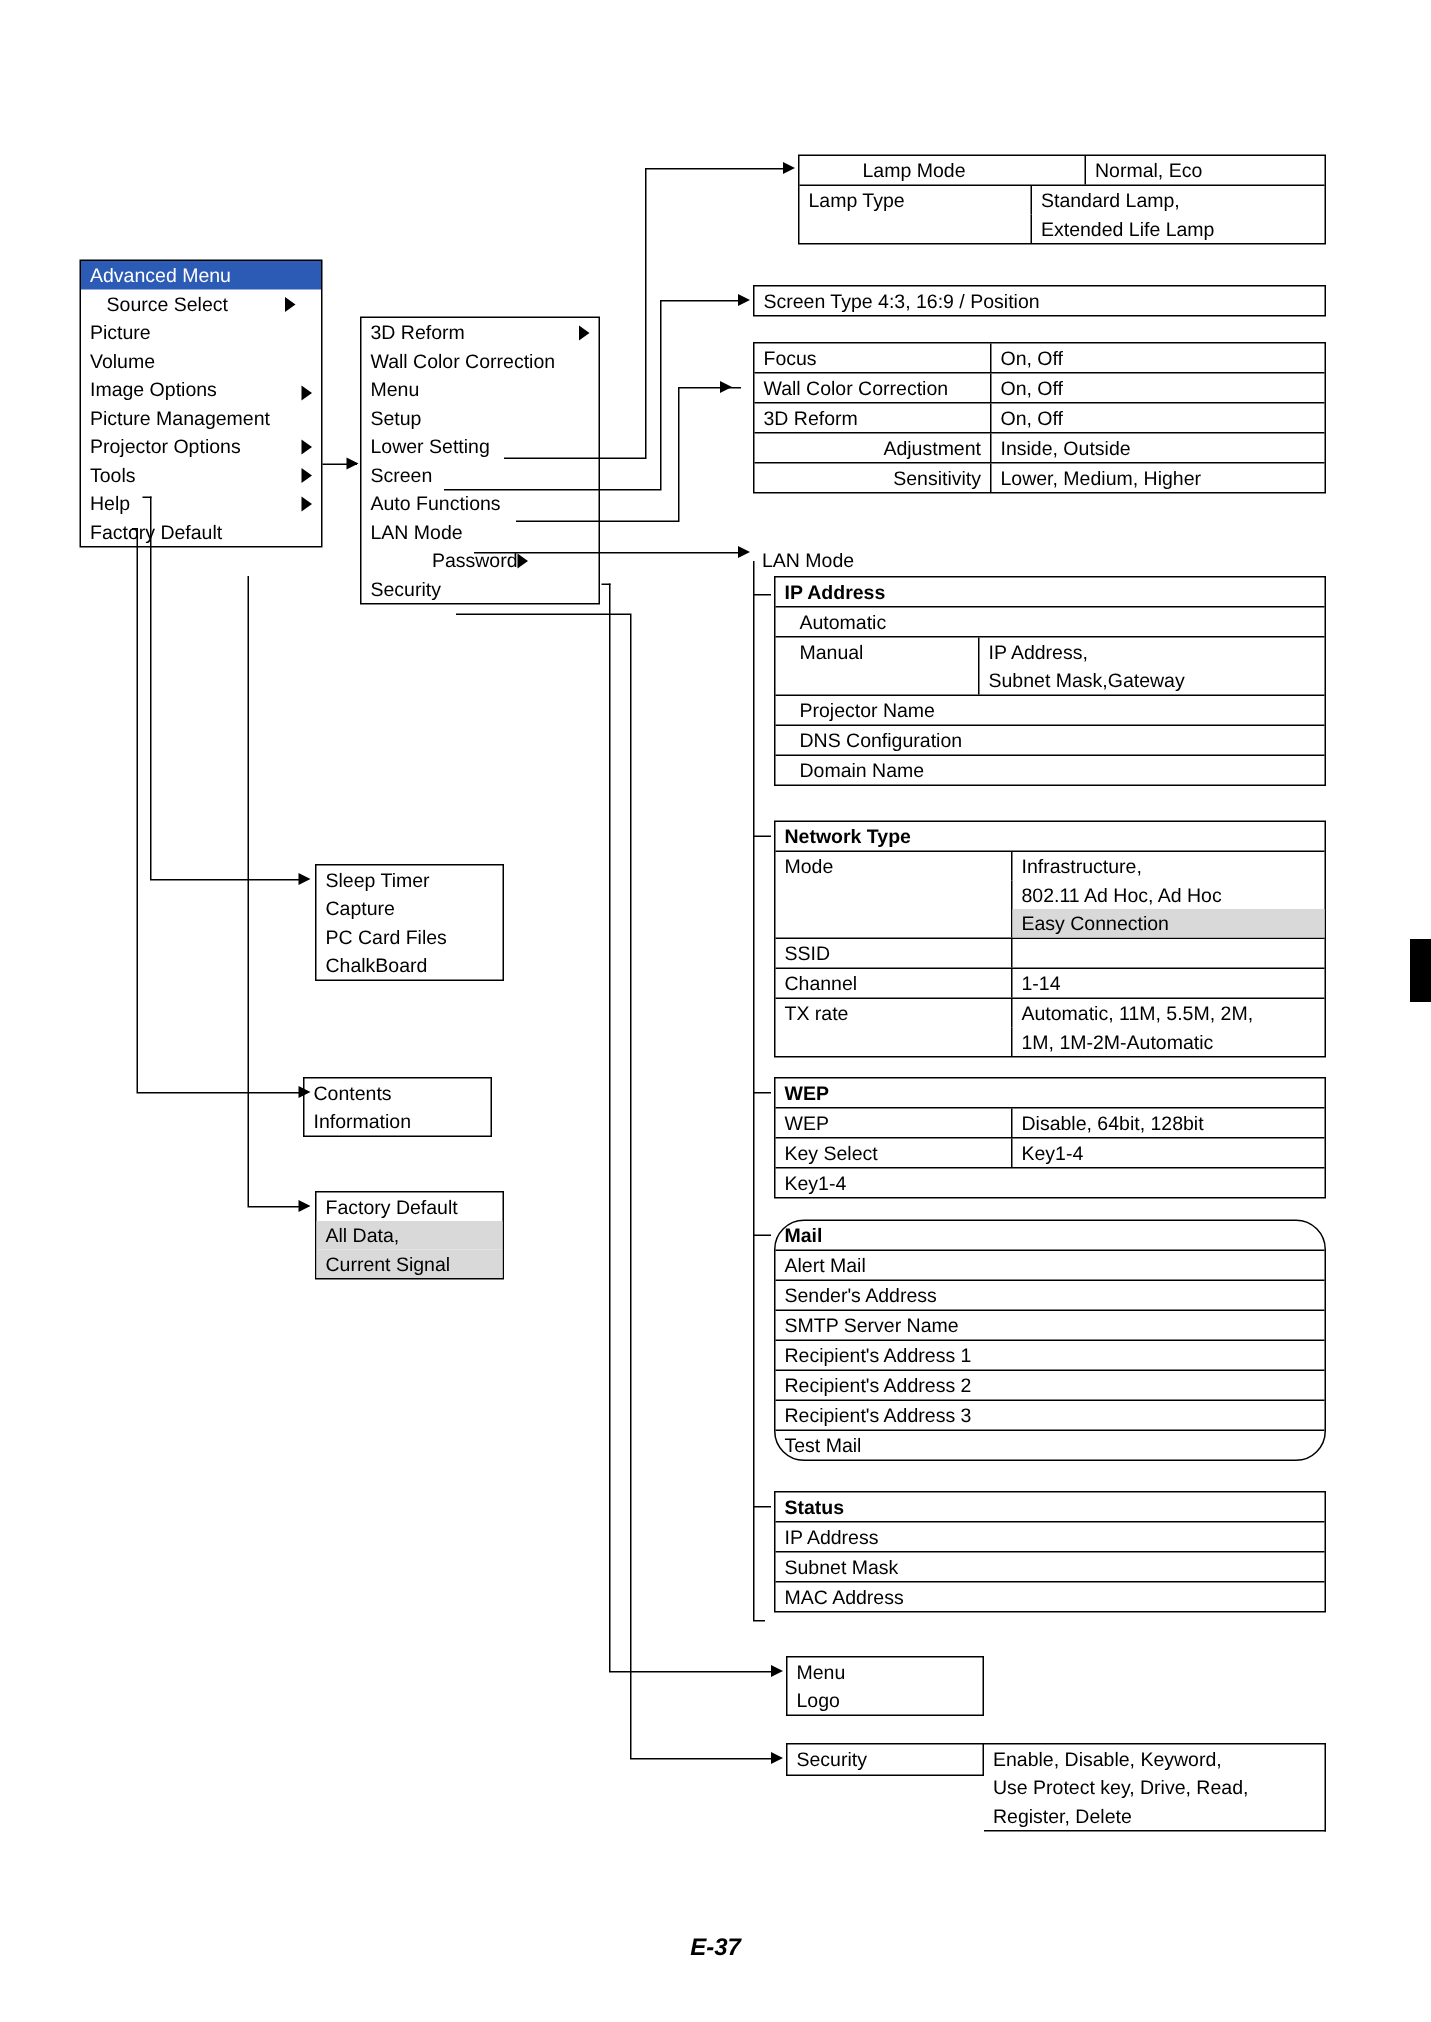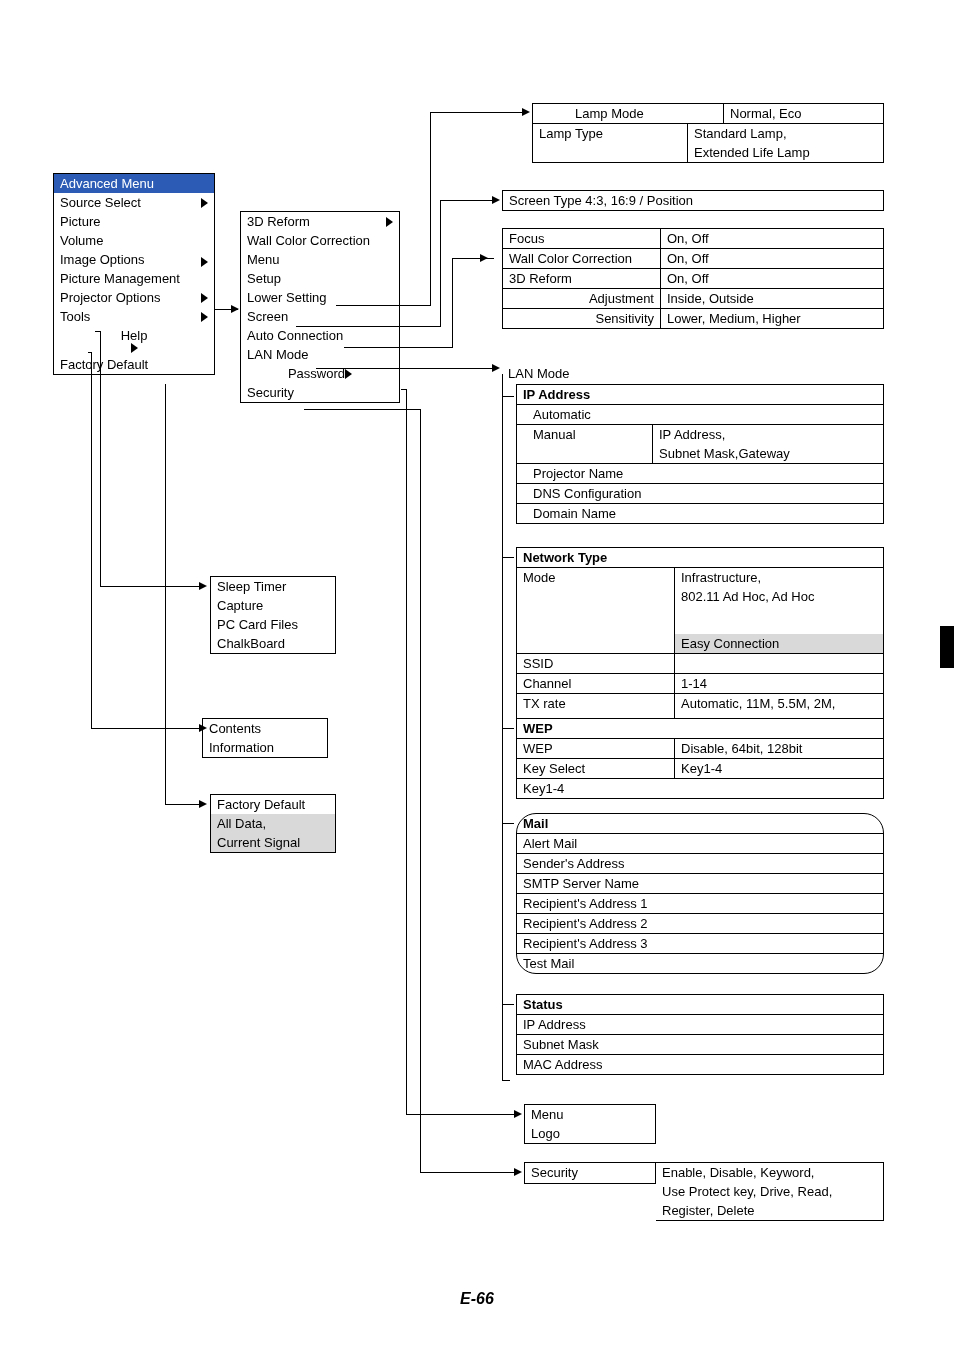--- a/index.html
+++ b/index.html
@@ -45,21 +45,21 @@
 </style>
 </head>
 <body>
 
 <div class="page">
 
   <div class="black-tab" style="right:0; top:626px; width:14px; height:42px;"></div>
 
   <div class="box" style="left:53px; top:173px; width:162px;">
     <div class="header-cell">Advanced Menu</div>
-    <div class="cell" style="justify-content:space-between;gap:38px;">
+    <div class="cell" style="justify-content:center;gap:38px;">
       <span>Source Select</span>
       <span class="arrow-tri" style="position:static;"></span>
     </div>
     <div class="cell">
         <span>Picture</span>
       </div>
     <div class="cell">
         <span>Volume</span>
       </div>
     <div class="cell" style="justify-content:space-between;align-items:flex-end;">
@@ -70,21 +70,21 @@
         <span>Picture Management</span>
       </div>
     <div class="cell" style="justify-content:space-between;">
       <span>Projector Options</span>
       <span class="arrow-tri" style="position:static;"></span>
     </div>
     <div class="cell" style="justify-content:space-between;">
       <span>Tools</span>
       <span class="arrow-tri" style="position:static;"></span>
     </div>
-    <div class="cell" style="justify-content:space-between;flex-direction:column;">
+    <div class="cell" style="justify-content:space-between;">
       <span>Help</span>
       <span class="arrow-tri" style="position:static;"></span>
     </div>
     <div class="cell">
         <span>Factory Default</span>
       </div>
   </div>
 
   <div class="box" style="left:240px; top:211px; width:160px;">
     <div class="cell" style="justify-content:space-between;">
@@ -100,21 +100,21 @@
     <div class="cell">
         <span>Setup</span>
       </div>
     <div class="cell">
         <span>Lower Setting</span>
       </div>
     <div class="cell">
         <span>Screen</span>
       </div>
     <div class="cell">
-        <span>Auto Connection</span>
+        <span>Auto Functions</span>
       </div>
     <div class="cell">
         <span>LAN Mode</span>
       </div>
     <div class="cell" style="justify-content:center;">
       <span>Password</span>
       <span class="arrow-tri" style="position:static;"></span>
     </div>
     <div class="cell">
         <span>Security</span>
@@ -278,21 +278,21 @@
         </div>
     </div>
     <div class="col-split">
       <div style="width:158px;" class="cell"></div>
       <div style="flex:1;" class="cell">
           <span>802.11 Ad Hoc, Ad Hoc</span>
         </div>
     </div>
     <div class="col-split">
       <div style="width:158px;" class="cell"></div>
-      <div style="flex:1;margin-top:28px;" class="cell gray-cell">
+      <div style="flex:1;" class="cell gray-cell">
           <span>Easy Connection</span>
         </div>
     </div>
     <div class="sep col-split">
       <div style="width:158px;" class="cell">
           <span>SSID</span>
         </div>
       <div style="flex:1;" class="cell"></div>
     </div>
     <div class="sep col-split">
@@ -458,14 +458,14 @@
   <div class="arrow-head" style="left:514px; top:1168px;"></div>
 
   <div class="line-v" style="left:502px; top:374px; height:706px;"></div>
   <div class="line-h" style="left:502px; top:1080px; width:8px;"></div>
   <div class="line-h" style="left:502px; top:396px; width:12px;"></div>
   <div class="line-h" style="left:502px; top:557px; width:12px;"></div>
   <div class="line-h" style="left:502px; top:728px; width:12px;"></div>
   <div class="line-h" style="left:502px; top:823px; width:12px;"></div>
   <div class="line-h" style="left:502px; top:1004px; width:12px;"></div>
 
-  <div class="footer">E-66</div>
+  <div class="footer">E-37</div>
 </div>
 
 </body></html>

